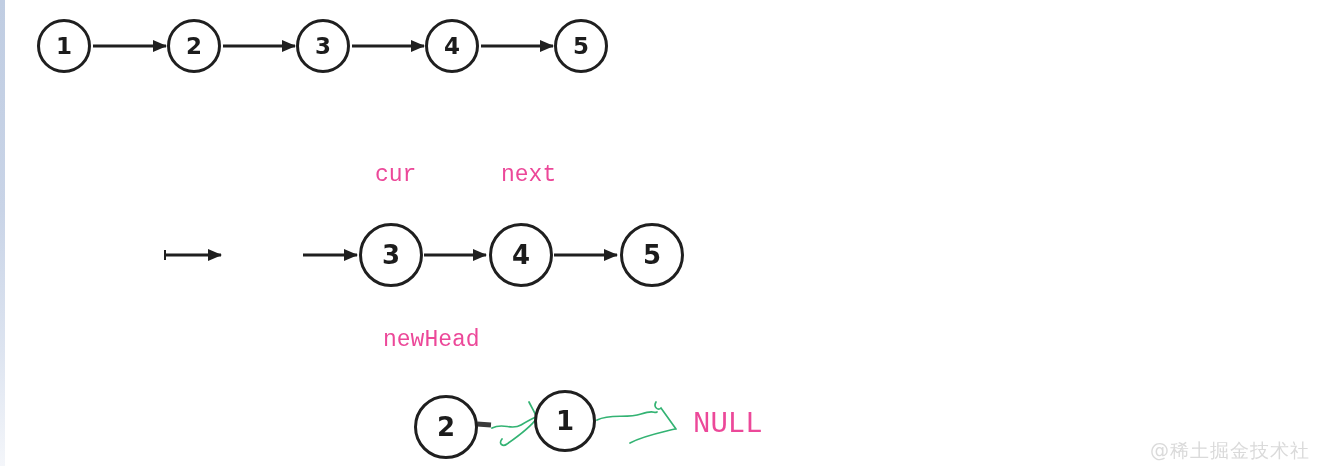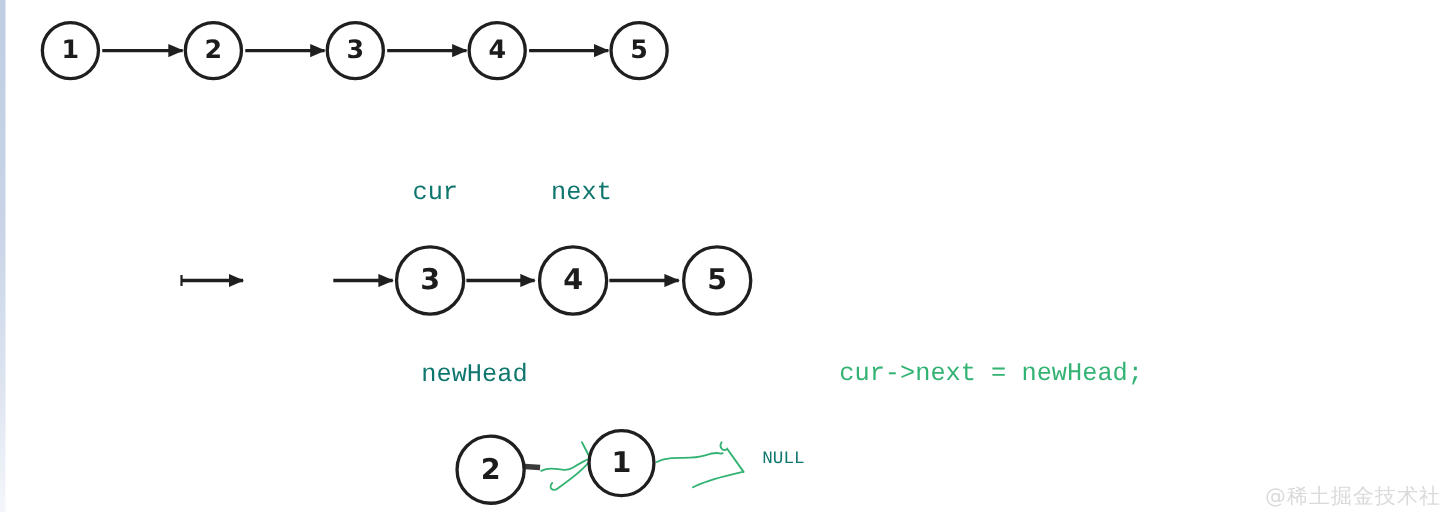--- a/index.html
+++ b/index.html
@@ -16,21 +16,21 @@
   .node{
     position:absolute;box-sizing:border-box;
     border:3px solid #1f1f1f;border-radius:50%;
     background:#ffffff;
     display:flex;align-items:center;justify-content:center;
     font-family:"DejaVu Sans", sans-serif;font-weight:bold;color:#1c1c1c;
   }
   .node.small{width:54px;height:54px;font-size:23px;}
   .node.big{width:64px;height:64px;font-size:26px;}
   .green-label{
-    position:absolute;color:#0f766e;
+    position:absolute;color:#ec4899;
     font-family:"Liberation Mono", monospace;
     font-size:23px;white-space:pre;line-height:1.1;
   }
   .code-block{
     position:absolute;left:763px;top:253px;
     color:#33b373;font-family:"Liberation Mono", monospace;
     font-size:23px;line-height:34.6px;white-space:pre;
   }
   .watermark{
     position:absolute;left:1150px;top:438px;
@@ -100,21 +100,20 @@
     <span>5</span>
   </div>
 
 <div class="green-label" style="left:383px;top:328px">newHead</div>
 <div class="node big" style="left:414px;top:395px">
     <span>2</span>
   </div>
 <div class="node big" style="left:534px;top:390px;width:62px;height:62px">
     <span>1</span>
   </div>
-<div class="green-label" style="left:693px;top:409px;font-size:16px">NULL</div>
+<div class="green-label" style="left:693px;top:409px;font-size:29px">NULL</div>
 
 <div class="code-block">
-  <div>cur-&gt;next = newHead;</div>
   
   
 </div>
 
 <div class="watermark">@稀土掘金技术社区</div>
 
 </body></html>

